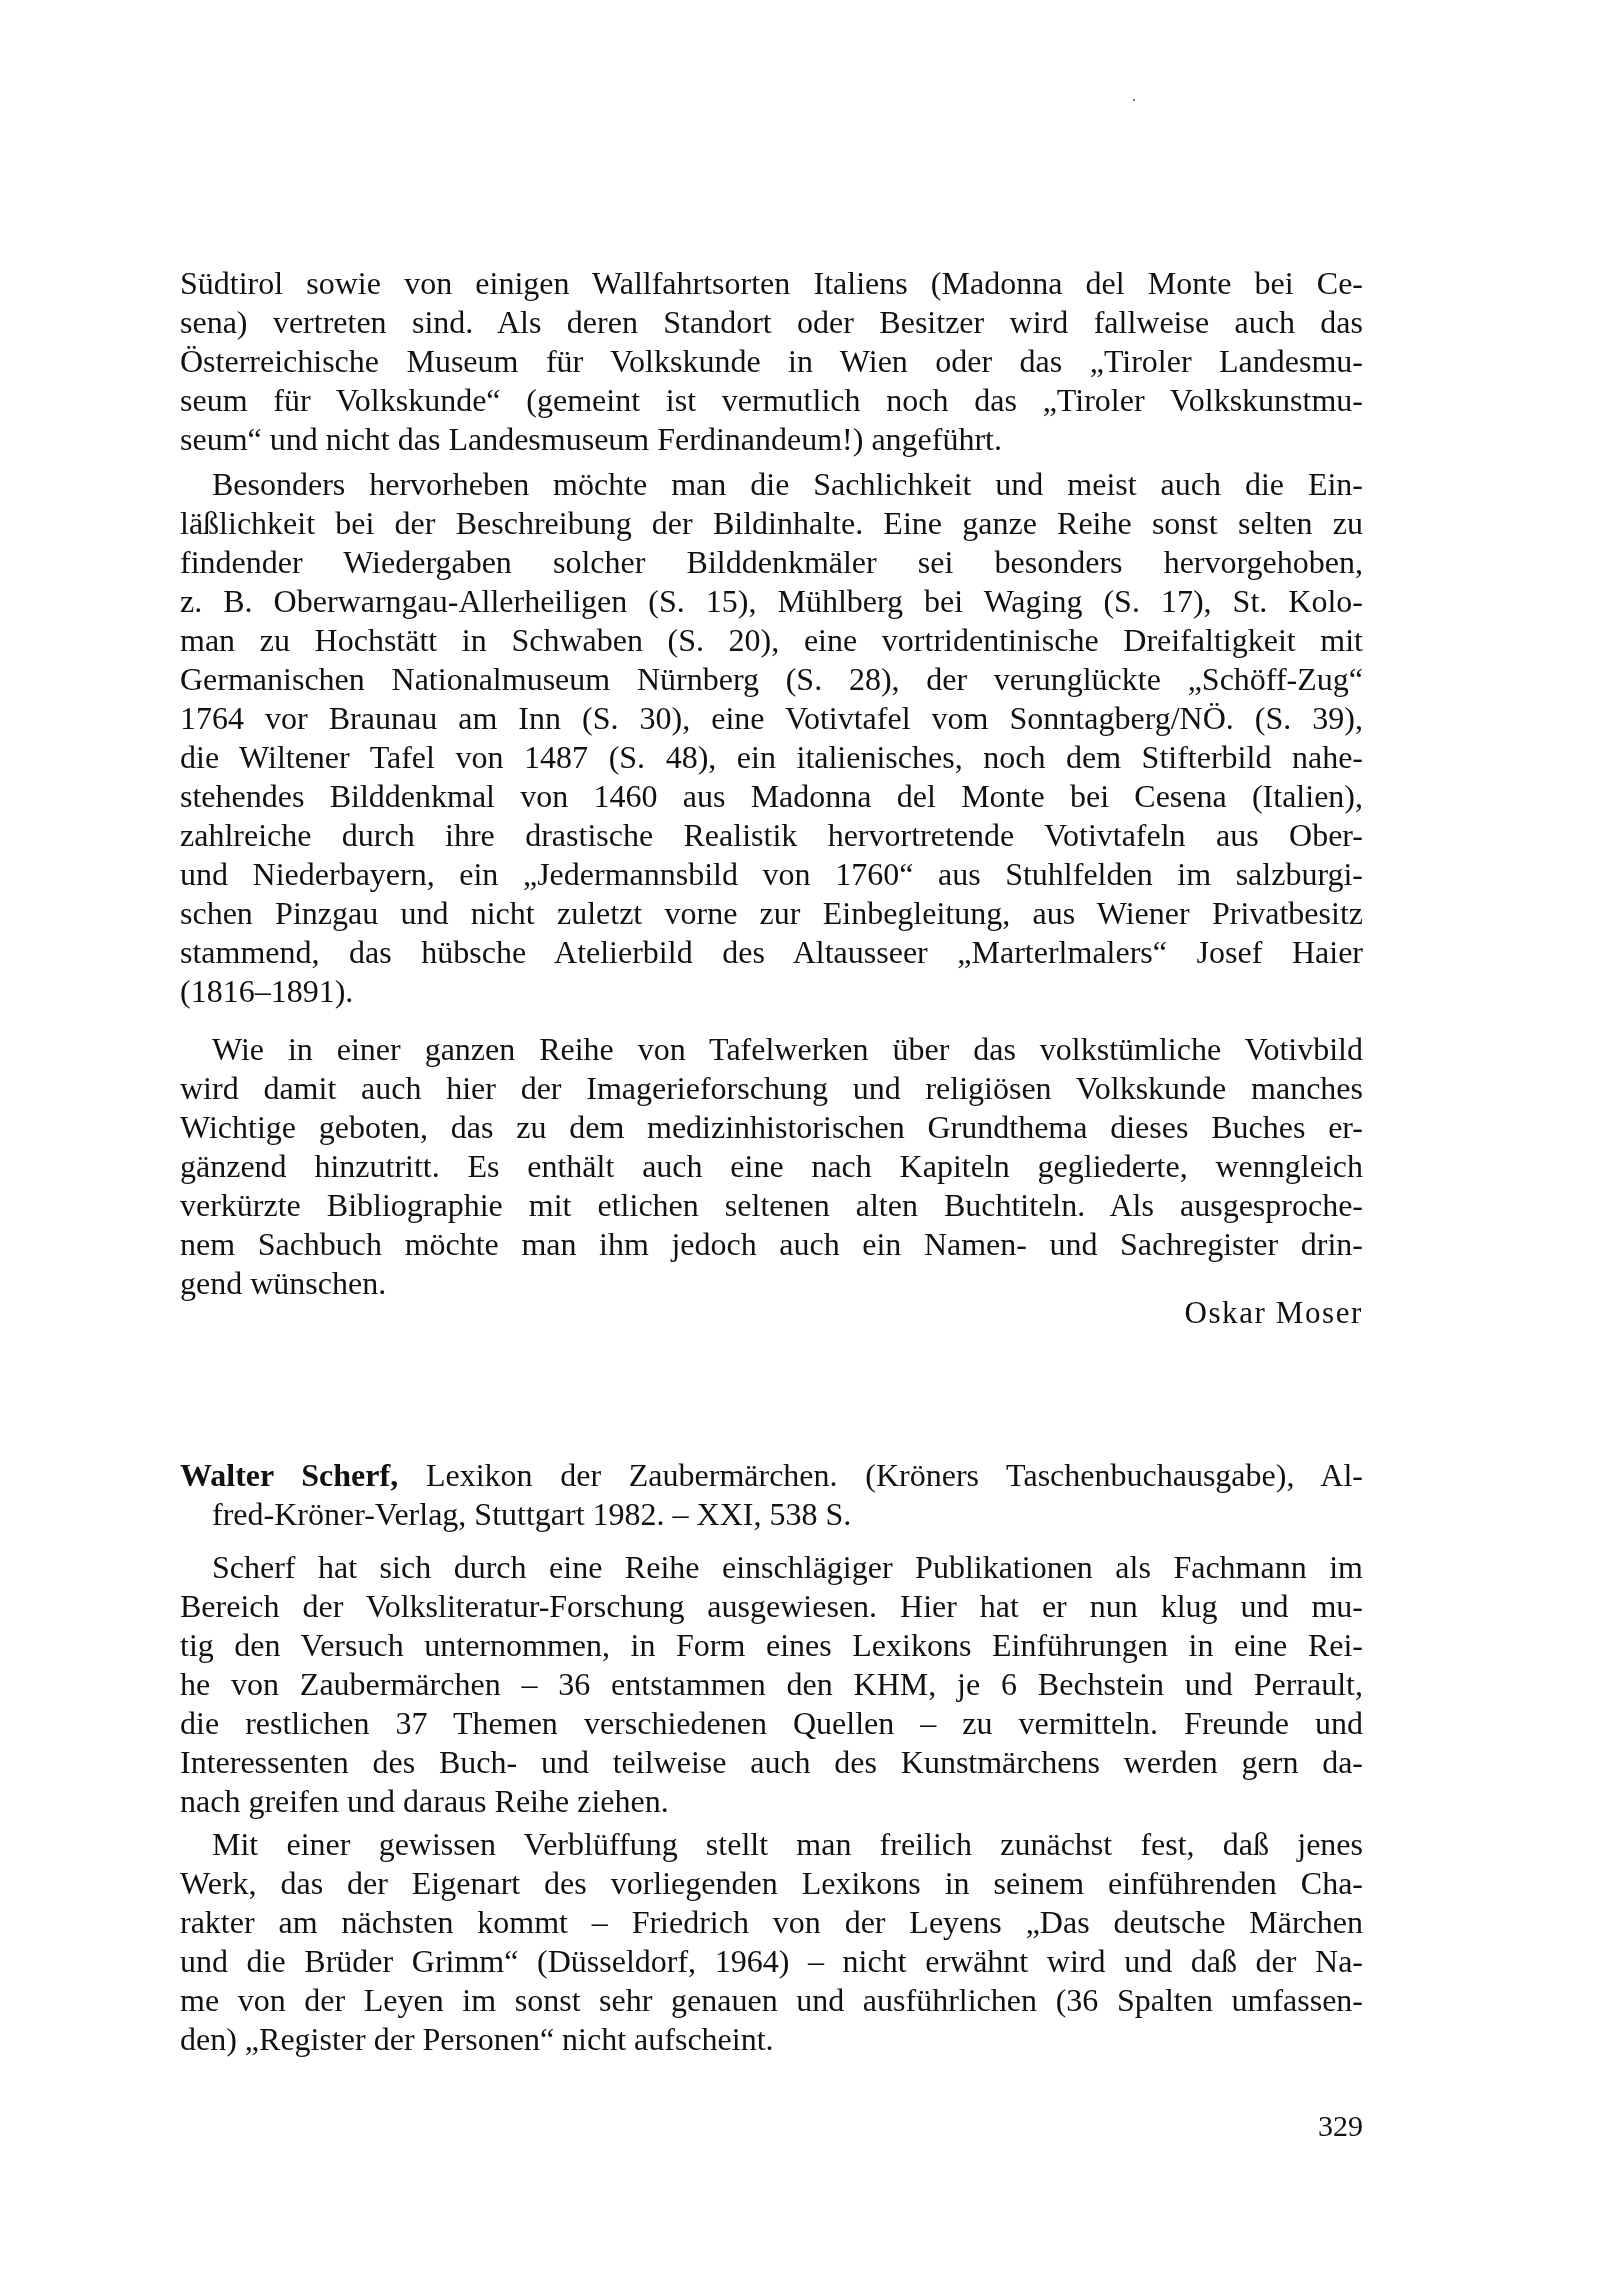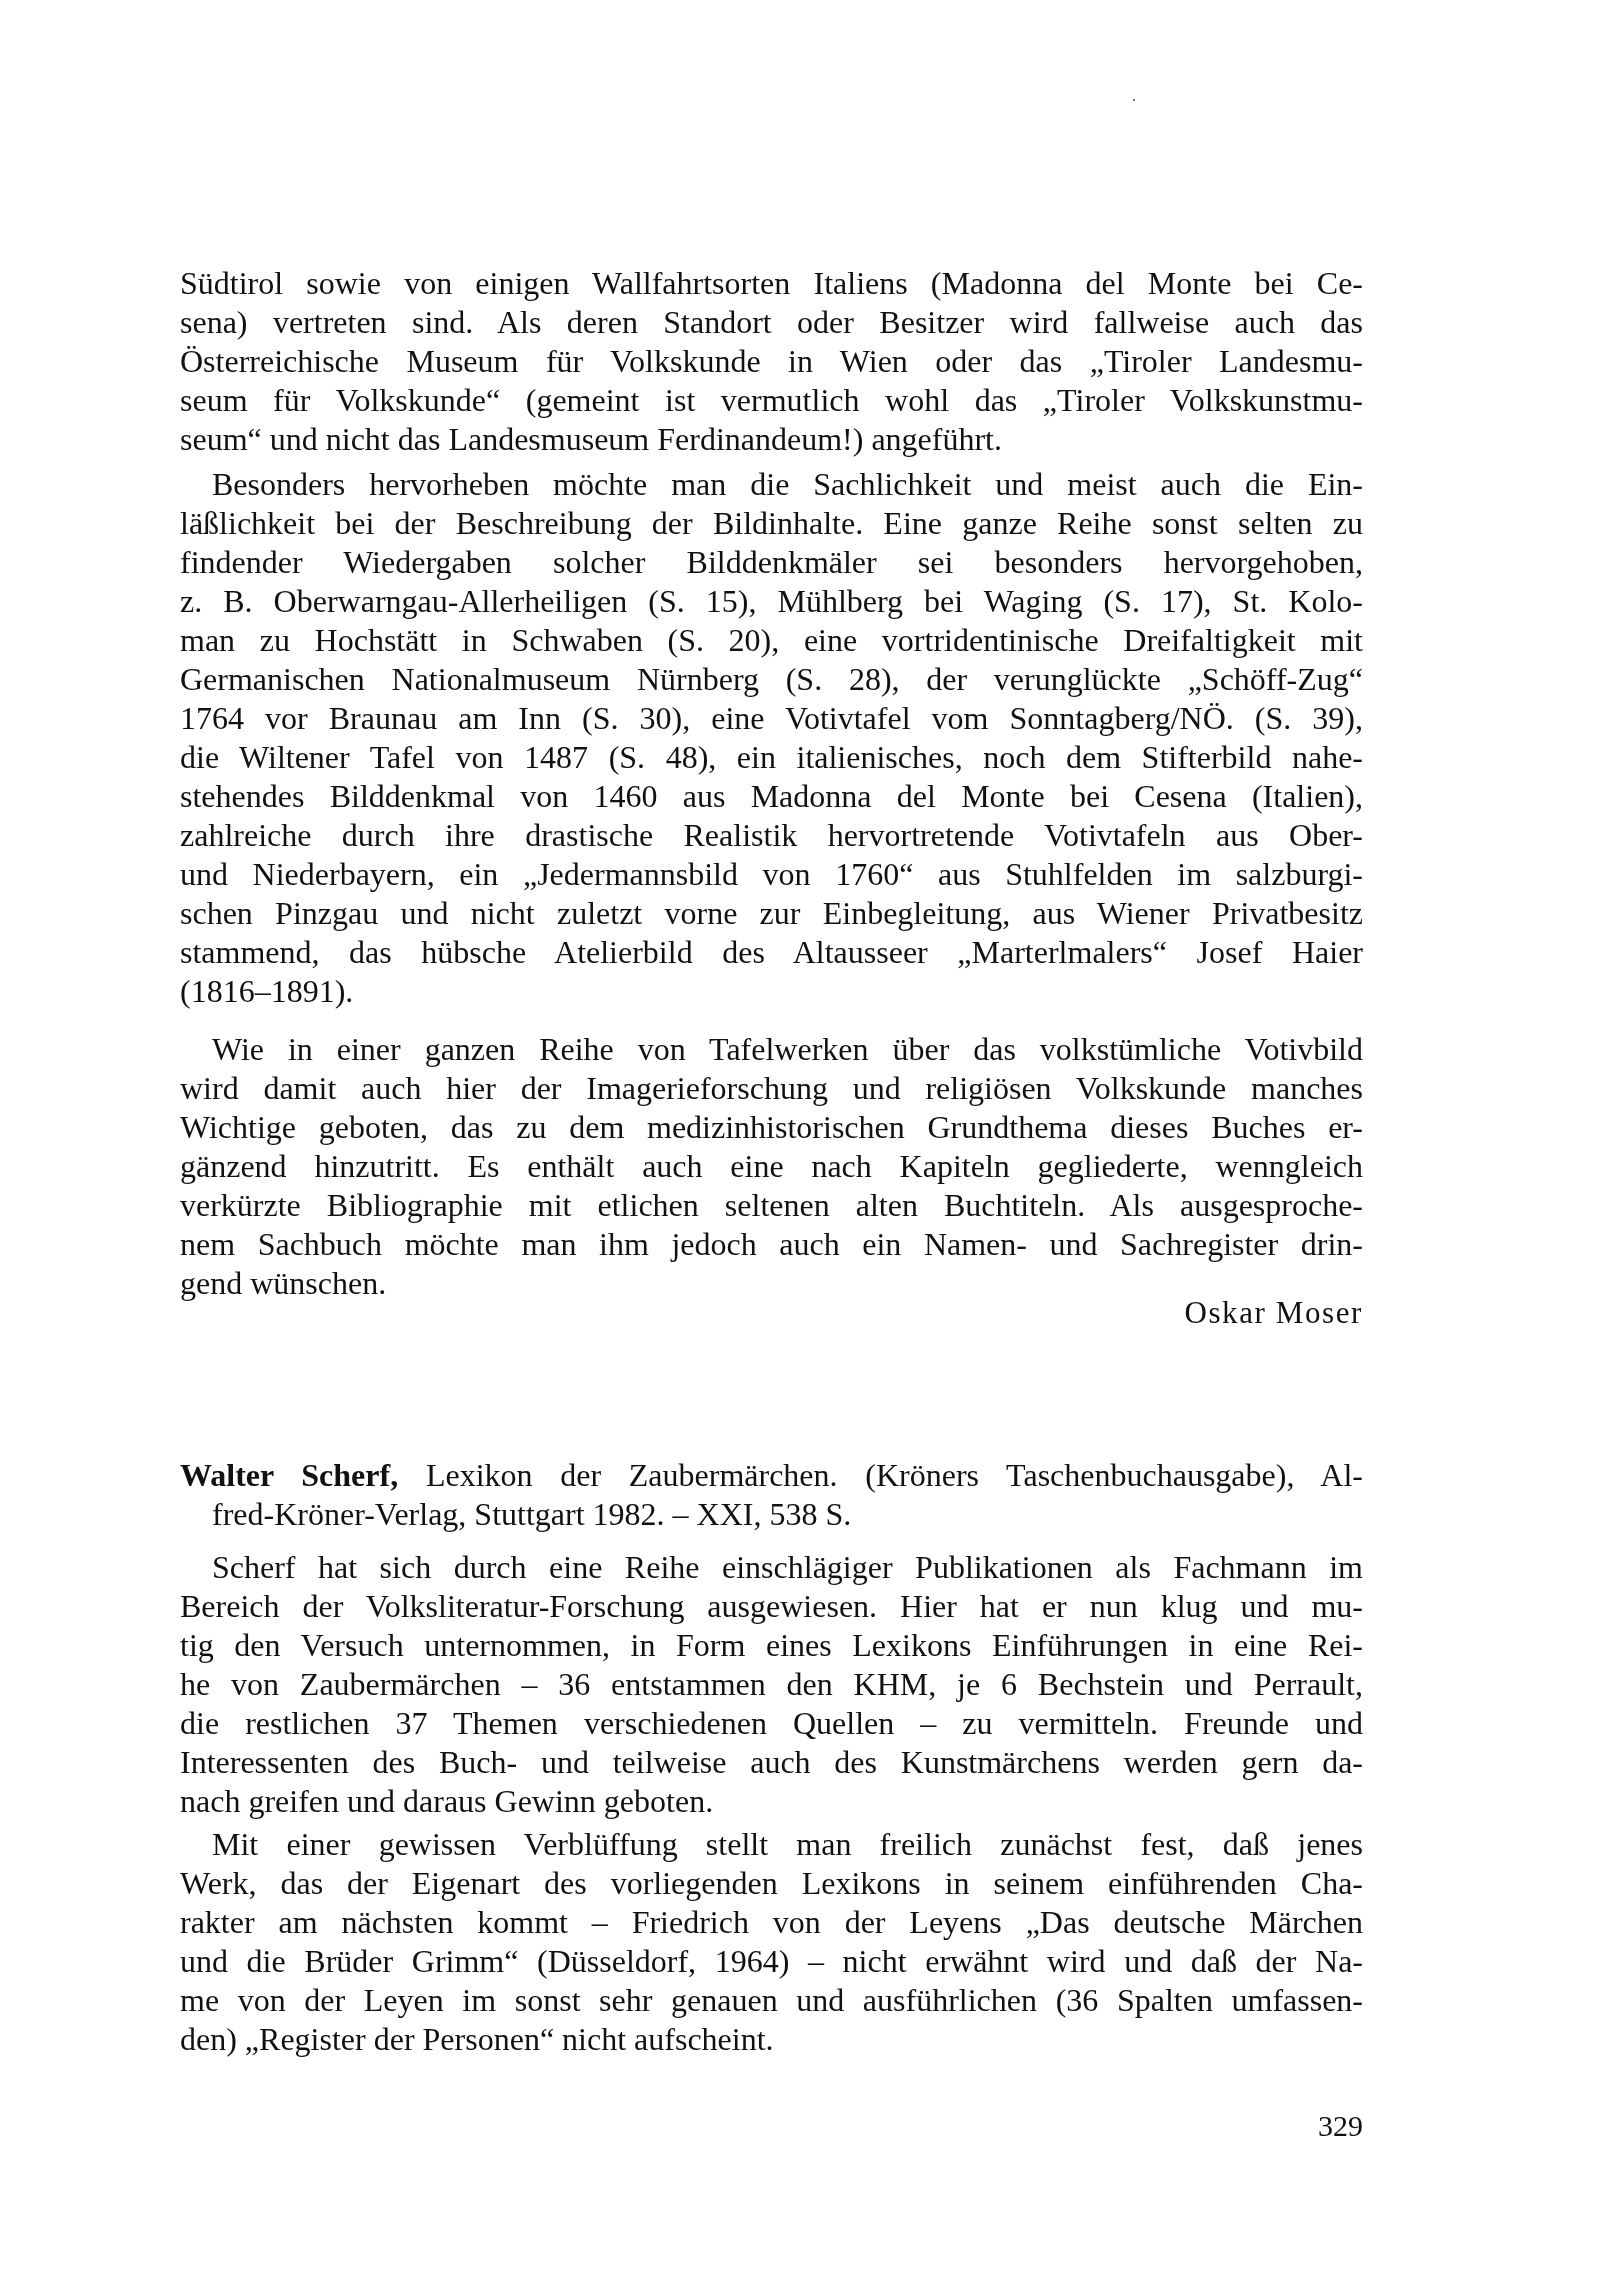--- a/index.html
+++ b/index.html
@@ -18,21 +18,21 @@
 </head>
 <body>
 
 <div class="page">
   <div class="speck"></div>
 
   <div class="col" style="top:264px;">
     <div class="line">Südtirol sowie von einigen Wallfahrtsorten Italiens (Madonna del Monte bei Ce-</div>
     <div class="line">sena) vertreten sind. Als deren Standort oder Besitzer wird fallweise auch das</div>
     <div class="line">Österreichische Museum für Volkskunde in Wien oder das „Tiroler Landesmu-</div>
-    <div class="line">seum für Volkskunde“ (gemeint ist vermutlich wohl das „Tiroler Volkskunstmu-</div>
+    <div class="line">seum für Volkskunde“ (gemeint ist vermutlich noch das „Tiroler Volkskunstmu-</div>
     <div class="line last">seum“ und nicht das Landesmuseum Ferdinandeum!) angeführt.</div>
   </div>
 
   <div class="col" style="top:465px;">
     <div class="line indent">Besonders hervorheben möchte man die Sachlichkeit und meist auch die Ein-</div>
     <div class="line">läßlichkeit bei der Beschreibung der Bildinhalte. Eine ganze Reihe sonst selten zu</div>
     <div class="line">findender Wiedergaben solcher Bilddenkmäler sei besonders hervorgehoben,</div>
     <div class="line">z. B. Oberwarngau-Allerheiligen (S. 15), Mühlberg bei Waging (S. 17), St. Kolo-</div>
     <div class="line">man zu Hochstätt in Schwaben (S. 20), eine vortridentinische Dreifaltigkeit mit</div>
     <div class="line">Germanischen Nationalmuseum Nürnberg (S. 28), der verunglückte „Schöff-Zug“</div>
@@ -63,21 +63,21 @@
     <div class="line last hang">fred-Kröner-Verlag, Stuttgart 1982. – XXI, 538 S.</div>
   </div>
 
   <div class="col" style="top:1548px;">
     <div class="line indent">Scherf hat sich durch eine Reihe einschlägiger Publikationen als Fachmann im</div>
     <div class="line">Bereich der Volksliteratur-Forschung ausgewiesen. Hier hat er nun klug und mu-</div>
     <div class="line">tig den Versuch unternommen, in Form eines Lexikons Einführungen in eine Rei-</div>
     <div class="line">he von Zaubermärchen – 36 entstammen den KHM, je 6 Bechstein und Perrault,</div>
     <div class="line">die restlichen 37 Themen verschiedenen Quellen – zu vermitteln. Freunde und</div>
     <div class="line">Interessenten des Buch- und teilweise auch des Kunstmärchens werden gern da-</div>
-    <div class="line last">nach greifen und daraus Gewinn geboten.</div>
+    <div class="line last">nach greifen und daraus Reihe ziehen.</div>
   </div>
 
   <div class="col" style="top:1825px;">
     <div class="line indent">Mit einer gewissen Verblüffung stellt man freilich zunächst fest, daß jenes</div>
     <div class="line">Werk, das der Eigenart des vorliegenden Lexikons in seinem einführenden Cha-</div>
     <div class="line">rakter am nächsten kommt – Friedrich von der Leyens „Das deutsche Märchen</div>
     <div class="line">und die Brüder Grimm“ (Düsseldorf, 1964) – nicht erwähnt wird und daß der Na-</div>
     <div class="line">me von der Leyen im sonst sehr genauen und ausführlichen (36 Spalten umfassen-</div>
     <div class="line last">den) „Register der Personen“ nicht aufscheint.</div>
   </div>

